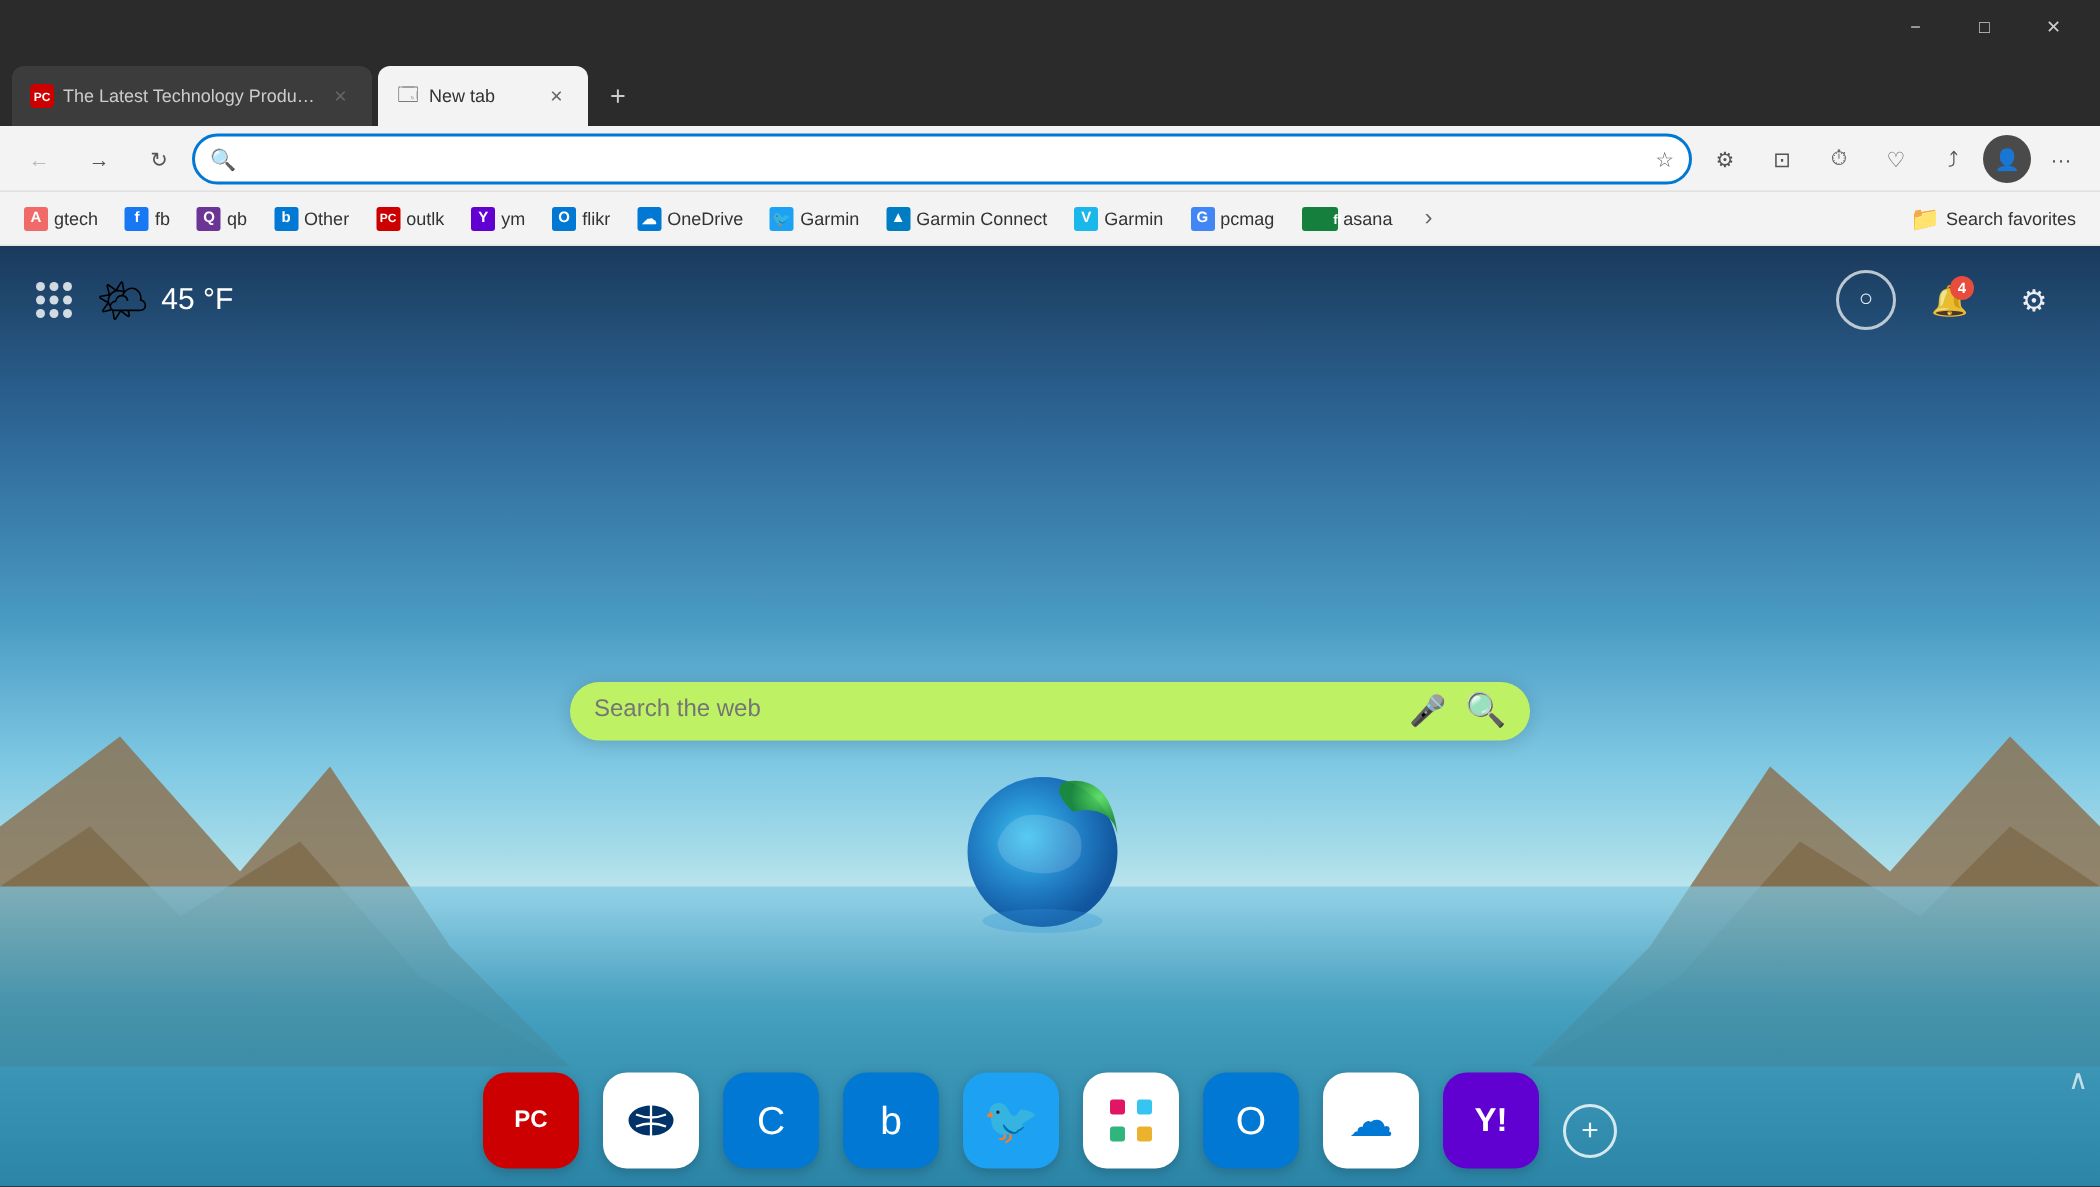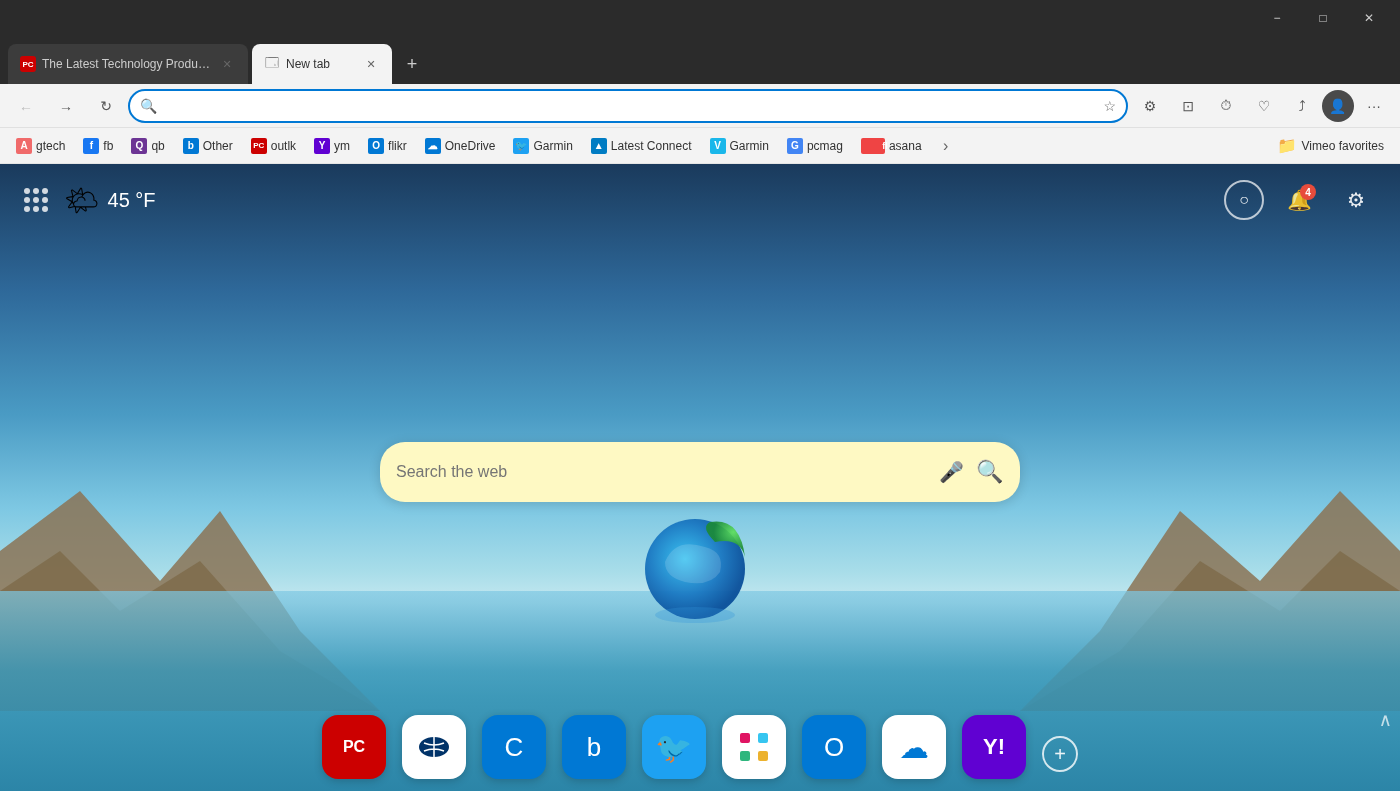--- a/index.html
+++ b/index.html
@@ -336,23 +336,23 @@
       position: absolute;
       top: 50%;
       left: 50%;
       transform: translate(-50%, -60%);
       width: 640px;
       z-index: 10;
     }
     .search-box {
       display: flex;
       align-items: center;
-      background: #fef9c3;
+      background: #bef264;
       border-radius: 25px;
-      height: 60px;
+      height: 39px;
       padding: 0 16px;
       gap: 12px;
       box-shadow: 0 2px 12px rgba(0,0,0,0.15);
     }
     .search-input {
       flex: 1;
       border: none;
       outline: none;
       font-size: 16px;
       color: #555;
@@ -515,38 +515,38 @@
   <div class="bookmark-item">
     <div class="bookmark-favicon" style="background:#0078d4; color:#fff; font-size:10px;">☁</div>
     <span>OneDrive</span>
   </div>
   <div class="bookmark-item">
     <div class="bookmark-favicon" style="background:#1da1f2; color:#fff; font-size:10px;">🐦</div>
     <span>Garmin</span>
   </div>
   <div class="bookmark-item">
     <div class="bookmark-favicon" style="background:#007cc3; color:#fff; font-size:10px;">▲</div>
-    <span>Latest Connect</span>
+    <span>Garmin Connect</span>
   </div>
   <div class="bookmark-item">
     <div class="bookmark-favicon" style="background:#1ab7ea; color:#fff;">V</div>
     <span>Garmin</span>
   </div>
   <div class="bookmark-item">
     <div class="bookmark-favicon" style="background:#4285f4; color:#fff;">G</div>
     <span>pcmag</span>
   </div>
   <div class="bookmark-item">
-    <div class="bookmark-favicon" style="background:#ef4444; color:#fff; font-size:9px;padding-left:24px;">fl</div>
+    <div class="bookmark-favicon" style="background:#15803d; color:#fff; font-size:9px;padding-left:24px;">fl</div>
     <span>asana</span>
   </div>
   <div class="bm-more">›</div>
   <div class="bm-other-favs">
     <span class="folder-icon-yellow">📁</span>
-    <span>Vimeo favorites</span>
+    <span>Search favorites</span>
   </div>
 </div>
 
 <div class="newtab-main">
 
   <div class="bg-landscape">
 
     <svg style="position:absolute;bottom:80px;left:0;width:380px;height:280px;" viewBox="0 0 380 280" preserveAspectRatio="none">
       <polygon points="0,280 0,120 80,60 160,150 220,80 300,200 380,280" fill="#8B7355" opacity="0.85"></polygon>
       <polygon points="0,280 0,160 60,120 120,180 200,130 280,220 380,280" fill="#7a6645" opacity="0.7"></polygon>

